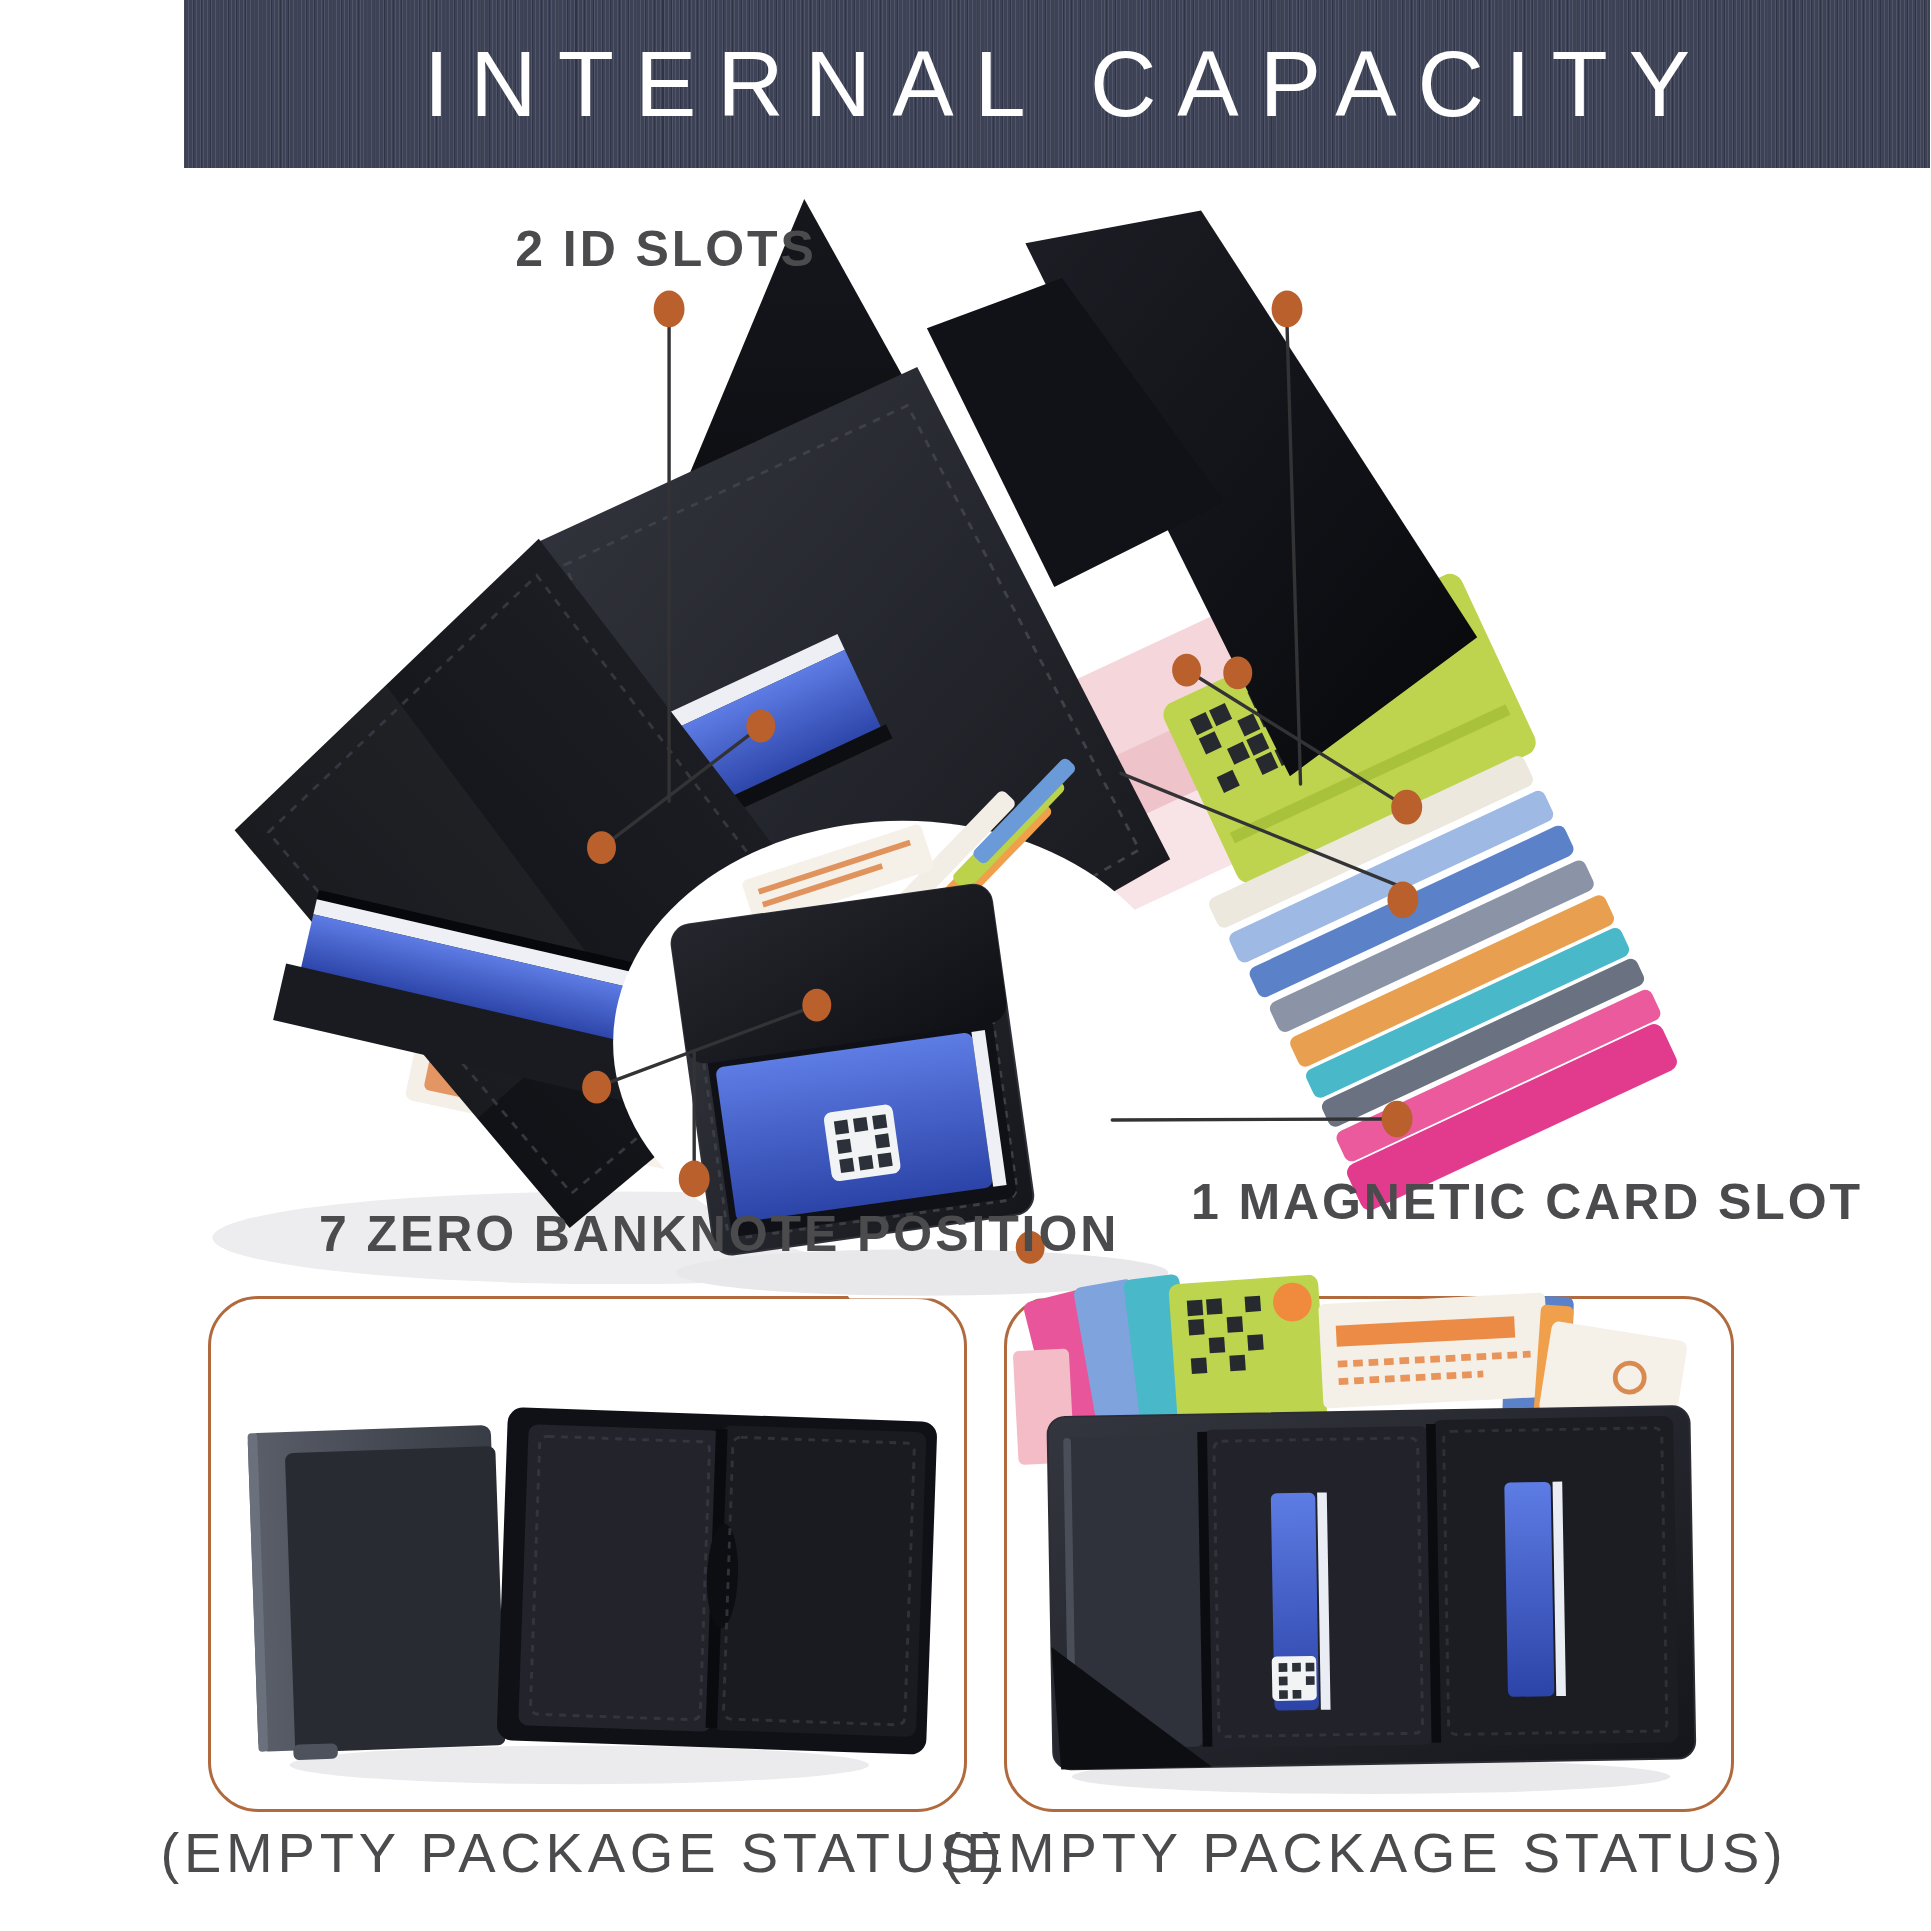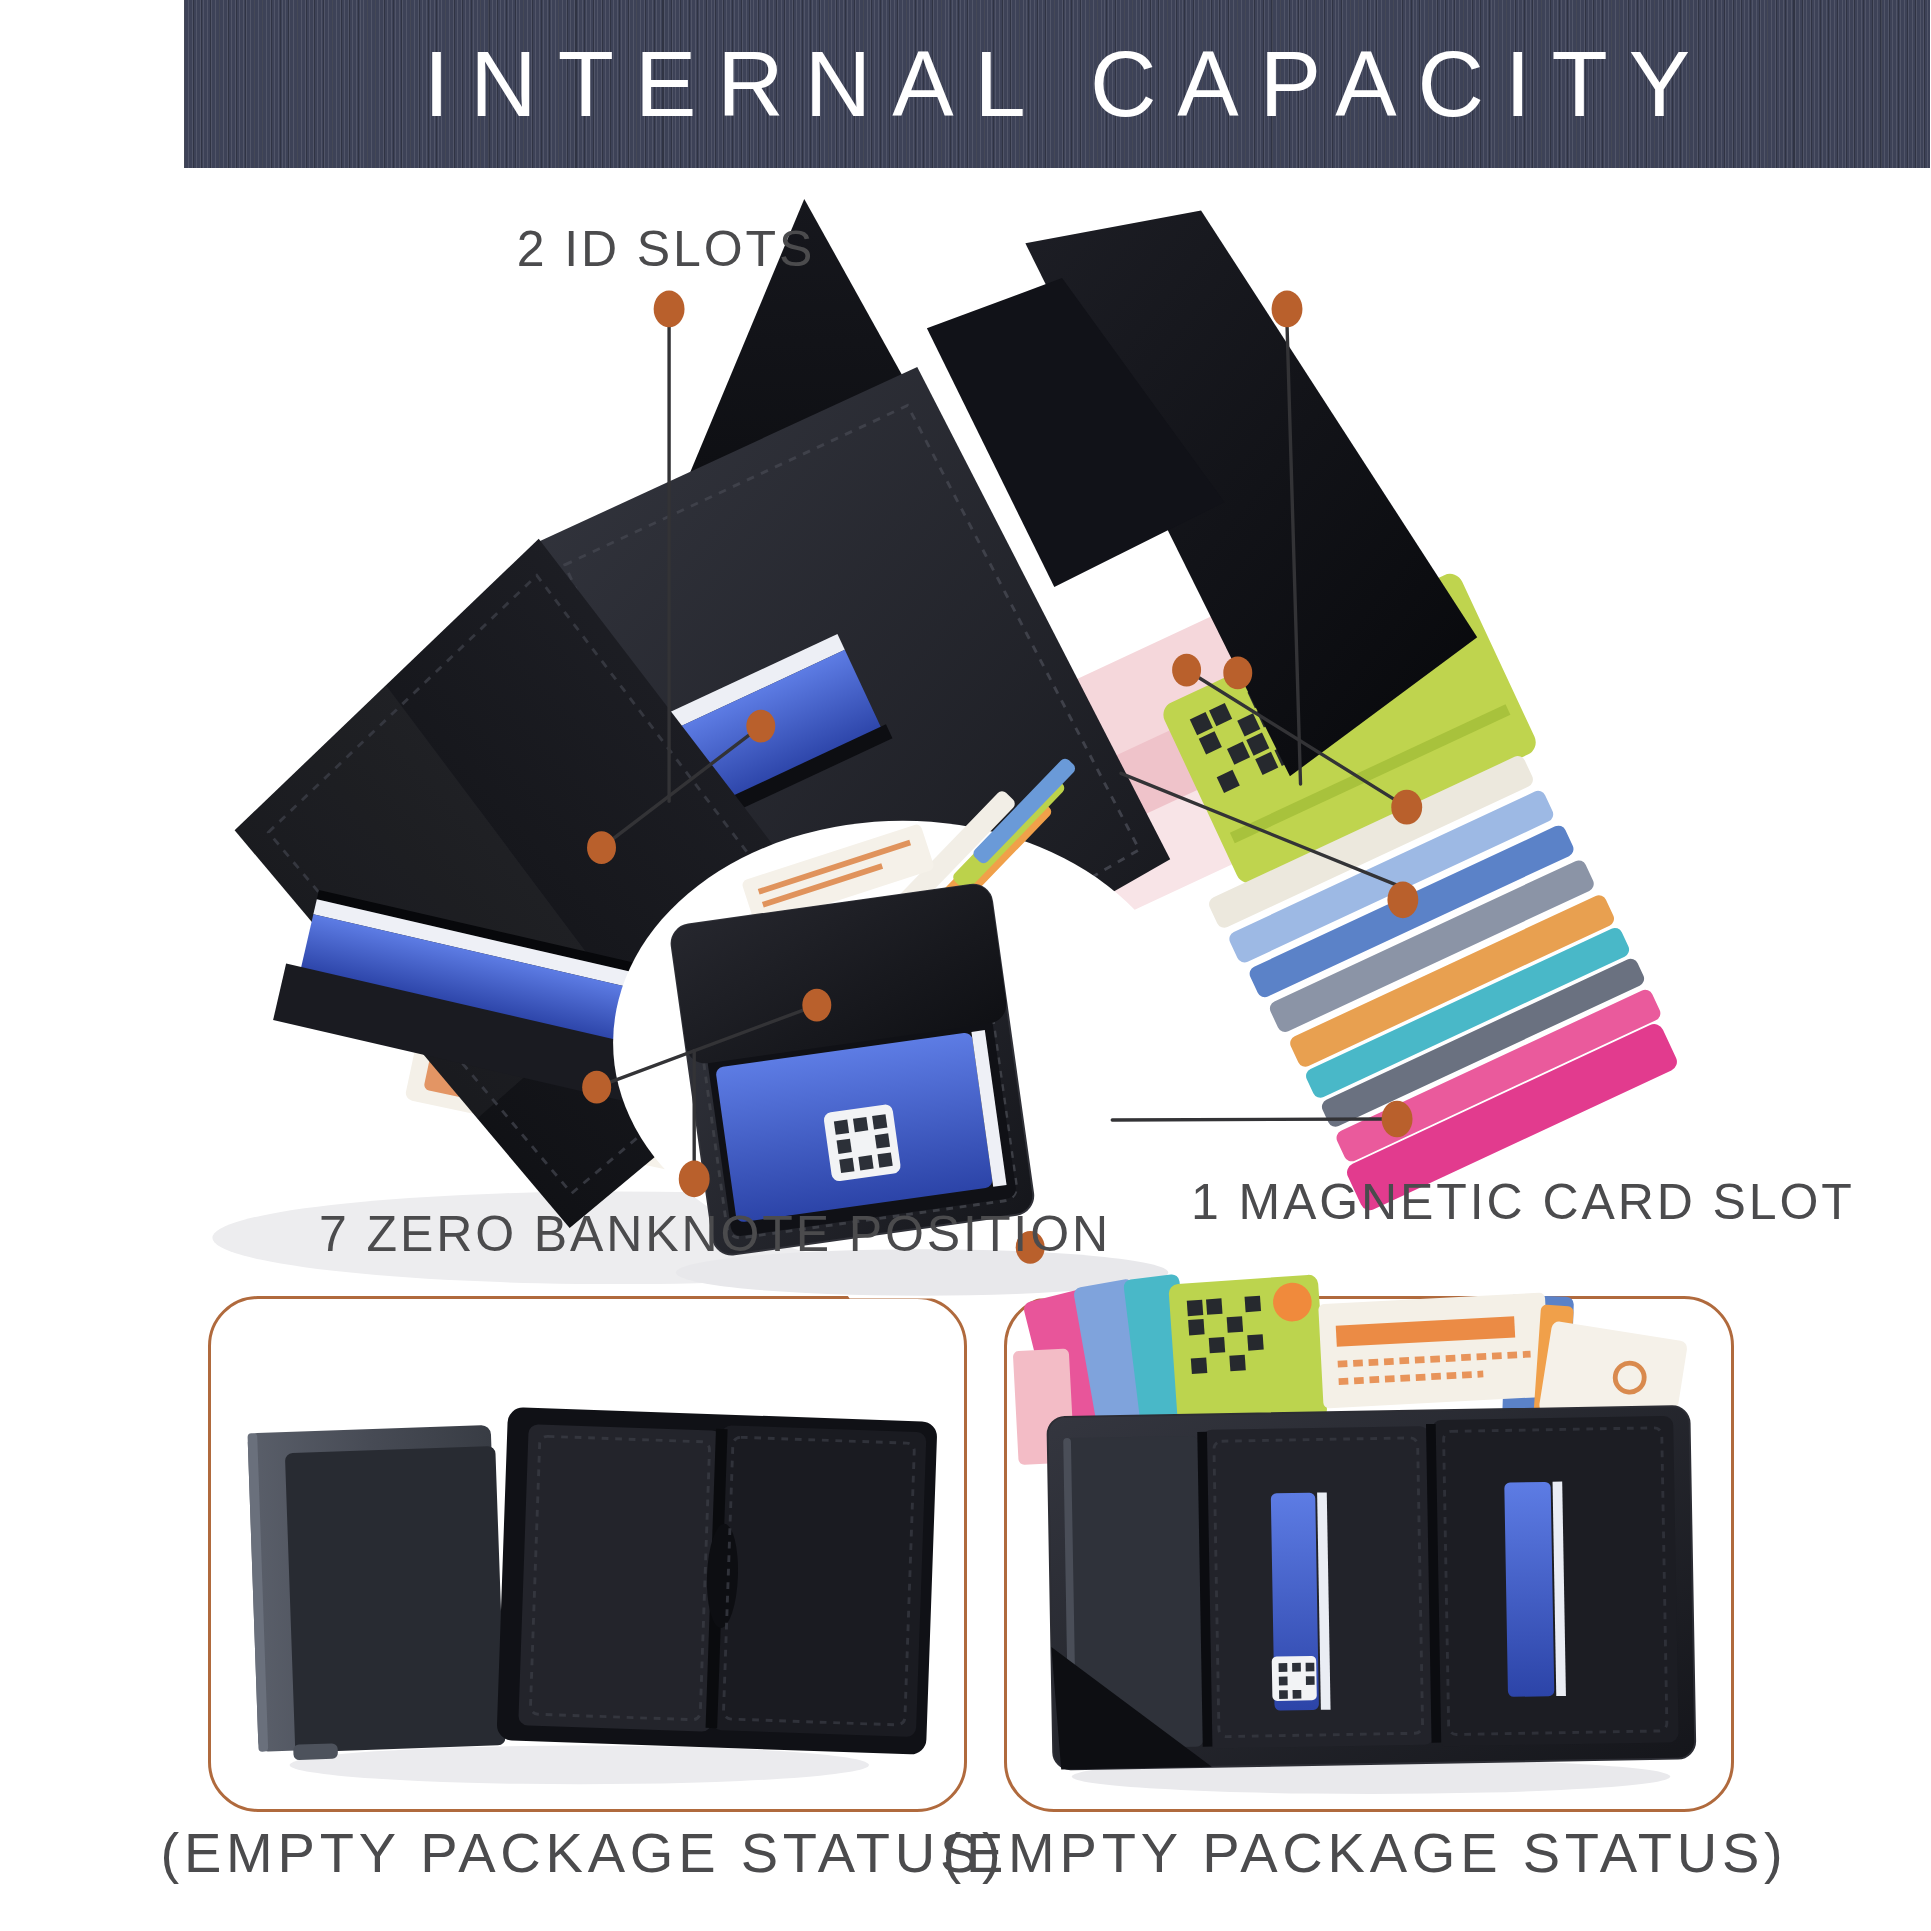--- a/index.html
+++ b/index.html
@@ -19,21 +19,21 @@
   }
   .banner h1{
     margin:0;color:var(--banner-text);font-size:92px;font-weight:500;
     letter-spacing:21px;white-space:nowrap;text-indent:21px;
   }
   
   svg.scene{position:absolute;left:0;top:0;width:1931px;height:1931px;z-index:3;}
   
   .callout-label{
     position:absolute;z-index:5;color:var(--label-text);
-    font-size:50px;font-weight:400;letter-spacing:2.9px;white-space:nowrap;text-align:right;
+    font-size:50px;font-weight:700;letter-spacing:2.9px;white-space:nowrap;text-align:right;
   }
   .center-anchor{transform:translate(-50%,-50%);}
   .left-anchor{transform:translateY(-50%);}
   
   .status-panel{
     position:absolute;top:1296px;height:510px;z-index:1;
     border:3.9px solid var(--panel-border);border-radius:50px;background:#fff;
   }
   .status-panel.empty{left:208px;width:753px;}
   .status-panel.full{left:1004px;width:724px;}

